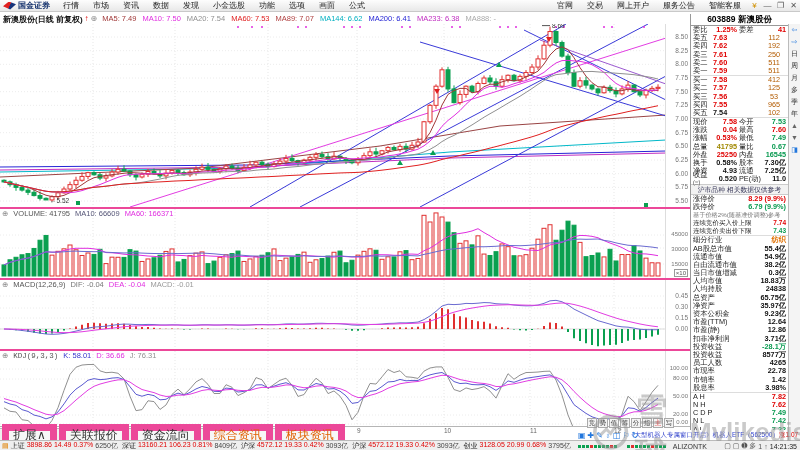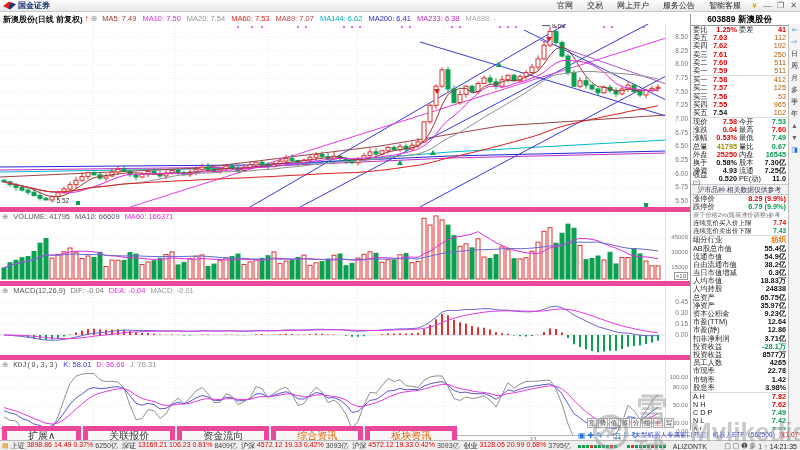--- a/index.html
+++ b/index.html
@@ -14,33 +14,33 @@
   .win-btn{width:13px;text-align:center;color:#555;}
   
   #titlerow{position:absolute;left:0;top:12px;width:690px;height:12px;display:flex;align-items:center;background:#fff;white-space:nowrap;overflow:hidden;}
   #titlerow .t{font-weight:bold;color:#111;padding:2px 2px 0 3px;}
   #titlerow .up{color:#e00000;font-weight:bold;}
   #titlerow .plus{color:#888;padding:0 2px;}
   .ma-lab{padding:0 3px;font-size:7.5px;}
   #corner-icons{position:absolute;right:14px;top:13px;color:#888;font-size:8px;letter-spacing:4px;}
   
   #chartcol{position:absolute;left:0;top:24px;width:690px;}
-  .pane{position:relative;border-top:5px solid #ec4899;display:flex;}
+  .pane{position:relative;border-top:2px solid #ec4899;display:flex;}
   .pane:first-child{border-top:none;}
   .pane svg{display:block;background:#fff;}
   .axiscol{position:relative;width:24px;font-size:6.5px;color:#777;background:#fff;border-left:1px solid #ddd;}
   .axiscol span{position:absolute;right:2px;}
   .pane-header{position:absolute;left:2px;top:0;font-size:7.5px;white-space:nowrap;z-index:3;}
   .pane-header .ph{padding-right:5px;}
   .unitbox{position:absolute;right:1px;border:1px solid #999;color:#555;font-size:6px;padding:0 1px;background:#fff;}
   #xaxisrow{position:relative;height:8px;border-top:1px solid #b5b5b5;font-size:6.5px;color:#666;background:#fff;}
   #xaxisrow span{position:absolute;top:0;}
   
   #bottomtabs{position:absolute;left:0;top:428px;height:12px;display:flex;align-items:center;background:#efefef;border-top:1px solid #bbb;z-index:4;}
-  .btab{border:5px solid #ec4899;background:#f7f7f7;margin-left:2px;padding:0 21px;height:9px;line-height:9px;font-size:10px;color:#333;}
+  .btab{border:7px solid #ec4899;background:#f7f7f7;margin-left:2px;padding:0 4px;height:9px;line-height:9px;font-size:12px;color:#333;}
   .btab.active{color:#e06000;}
   #minitabs{position:absolute;left:586px;top:418px;display:flex;z-index:4;}
   .mtab{border:1px solid #aaa;background:#f4f4f4;width:8px;height:8px;line-height:8px;text-align:center;font-size:6.5px;color:#333;margin-left:1px;}
   .mtab.red{color:#e00000;}
   #toolicons{position:absolute;left:578px;top:431px;display:flex;gap:2px;z-index:6;}
   .ticon{color:#2277dd;font-size:8px;}
   #ticker{position:absolute;left:628px;top:431px;width:170px;font-size:6.5px;color:#3344cc;white-space:nowrap;overflow:hidden;z-index:5;}
   #ticker .pct{color:#e00000;}
   
   #statusbar{position:absolute;left:0;top:440px;width:800px;height:10px;background:#efefef;border-top:1px solid #bbb;display:flex;align-items:center;font-size:7px;white-space:nowrap;overflow:hidden;z-index:5;}
@@ -57,21 +57,21 @@
   #sb-time{color:#222;}
   
   #paneltop{position:absolute;left:690px;top:12px;width:98px;height:12px;background:#fff;}
   #quotepanel{position:absolute;left:690px;top:14px;width:98px;height:416px;border-left:1px solid #999;background:#fff;box-sizing:border-box;overflow:hidden;}
   .qhead{height:11px;line-height:11px;text-align:center;font-size:8.5px;border-bottom:1px solid #999;}
   .qhead .code{font-weight:bold;color:#000;}
   .qhead .name{font-weight:bold;color:#000;}
   .prow{display:flex;height:8.2px;line-height:8.2px;font-size:7.3px;padding:0 2px;align-items:center;}
   .lvl .l{width:20px;color:#222;}
   .lvl .p{flex:1;text-align:left;font-weight:bold;}
-  .lvl .v{width:24px;text-align:right;color:#b35b00;}
+  .lvl .v{width:24px;text-align:center;color:#b35b00;}
   .st .l1{width:16px;color:#222;} .st .v1{width:28px;text-align:right;font-weight:bold;}
   .st .l2{width:19px;color:#222;margin-left:2px;} .st .v2{flex:1;text-align:right;font-weight:bold;}
   .kv .l{color:#222;} .kv .v{margin-left:auto;font-weight:bold;}
   .secnote{height:9px;line-height:9px;font-size:6.8px;color:#335;background:#f2f2f2;text-align:center;border-top:1px solid #ccc;border-bottom:1px solid #ccc;}
   .tinynote{height:8px;line-height:8px;font-size:6.2px;color:#777;padding:0 2px;white-space:nowrap;overflow:hidden;}
   .sep{border-top:1px solid #ddd;}
   .cR{color:#e00000;} .cG{color:#089a50;} .cY{color:#a08800;} .cK{color:#111;} .cO{color:#e07000;}
   
   #rightstrip{position:absolute;left:788px;top:24px;width:12px;height:416px;border-left:1px solid #bbb;background:#f4f4f4;display:flex;flex-direction:column;align-items:center;padding-top:2px;box-sizing:border-box;gap:4px;}
   .rs{font-size:7px;line-height:8px;}
@@ -83,20 +83,32 @@
 </head>
 <body>
 
 <div id="app">
 
   <div id="menubar">
     <div class="logo">
       <span class="logo-mark"></span>
       <span class="brand">国金证券</span>
     </div>
+    <div id="menu-left" style="display: flex;">
+        <span class="menu-item">行情</span>
+        <span class="menu-item">市场</span>
+        <span class="menu-item">资讯</span>
+        <span class="menu-item">数据</span>
+        <span class="menu-item">发现</span>
+        <span class="menu-item">小金选股</span>
+        <span class="menu-item">功能</span>
+        <span class="menu-item">选项</span>
+        <span class="menu-item">画面</span>
+        <span class="menu-item">公式</span>
+      </div>
     <div class="menu-right">
         <span class="menu-item">官网</span>
         <span class="menu-item">交易</span>
         <span class="menu-item">网上开户</span>
         <span class="menu-item">服务公告</span>
         <span class="menu-item">智能客服</span>
         <span class="win-btn" style="color: rgb(208, 144, 0);">¥</span>
         <span class="win-btn">—</span>
         <span class="win-btn">❐</span>
         <span class="win-btn">✕</span>

